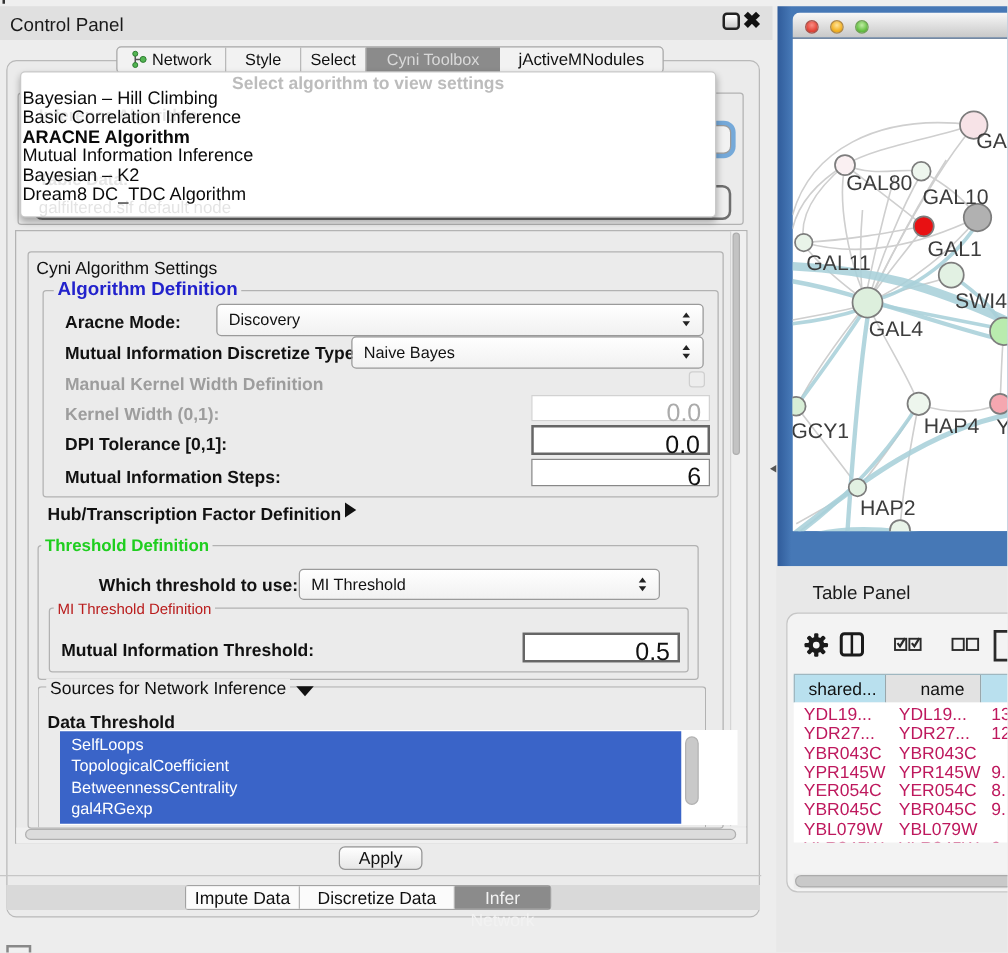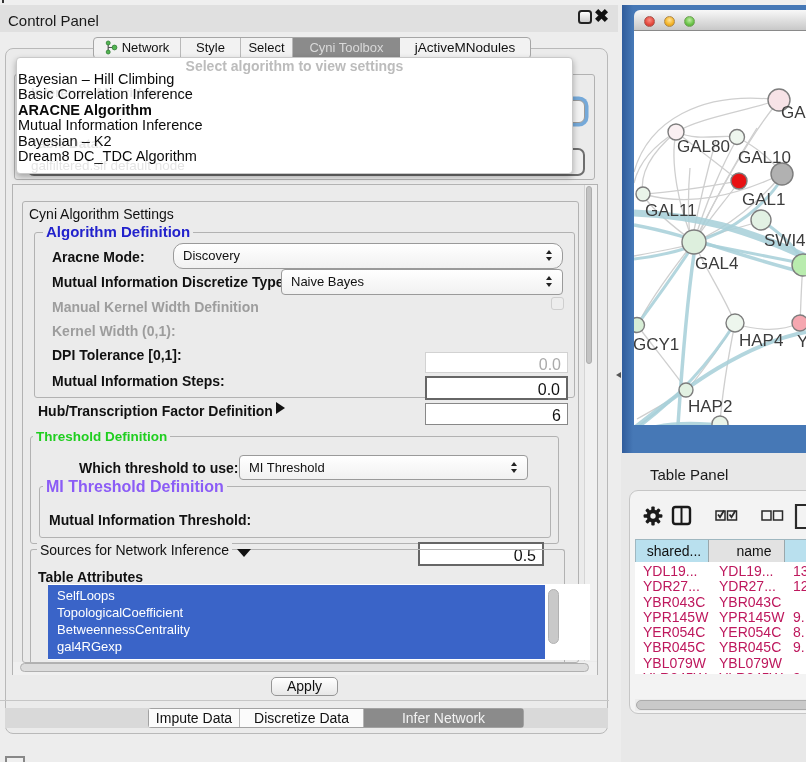--- a/index.html
+++ b/index.html
@@ -5,21 +5,21 @@
 #app{position:relative;width:806px;height:762px;overflow:hidden;}
 .abs{position:absolute;}
 .grp{position:absolute;border:1px solid #b2b2b2;border-radius:3px;}
 .glabel{position:absolute;background:#ebebeb;padding:0 3px;font-size:14px;line-height:14px;white-space:nowrap;}
 .blabel{position:absolute;font-size:14px;font-weight:bold;white-space:nowrap;color:#111;text-align:right;}
 .combo{position:absolute;background:linear-gradient(#ffffff,#f1f1f1);border:1px solid #9a9a9a;border-radius:4px;font-size:13px;color:#111;}
 .combo .ct{position:absolute;left:9px;top:4px;white-space:nowrap;}
 .arr{position:absolute;right:8px;width:8px;}
 .arr .up{position:absolute;top:6px;left:0;width:0;height:0;border-left:3.5px solid transparent;border-right:3.5px solid transparent;border-bottom:4.5px solid #222;}
 .arr .dn{position:absolute;top:13px;left:0;width:0;height:0;border-left:3.5px solid transparent;border-right:3.5px solid transparent;border-top:4.5px solid #222;}
-.field{position:absolute;background:#fff;border:1px solid #888;font-size:16px;color:#111;text-align:center;margin-top:36px;}
+.field{position:absolute;background:#fff;border:1px solid #888;font-size:20px;color:#111;text-align:center;}
 .fin{position:absolute;right:6px;top:3px;}
 </style></head><body>
 <div id="app">
 
 <div class="abs" style="left:0;top:0;width:806px;height:5px;background:#efefef;"></div>
 <div class="abs" style="left:2px;top:0;width:2px;height:3px;background:#333;"></div>
 
 <div class="abs" style="left:0;top:5px;width:618px;height:27px;background:#e0e0e0;"></div>
 <div class="abs" style="left:8px;top:12px;font-size:15px;color:#1a1a1a;">Control Panel</div>
 <div class="abs" style="left:578px;top:10px;width:14px;height:14px;border:2px solid #222;border-radius:3.5px;background:linear-gradient(#fff,#ccc);box-sizing:border-box;"></div>
@@ -38,21 +38,21 @@
 
 <div class="abs" style="left:13px;top:662px;width:584px;height:13px;background:#f0f0f0;"></div>
 <div class="abs" style="left:20px;top:663px;width:569px;height:9px;background:#dcdcdc;border:1px solid #b0b0b0;border-radius:5px;box-sizing:border-box;"></div>
 
 <div class="grp" style="left:22px;top:201px;width:555px;height:460px;"></div>
 <div class="glabel" style="left:26px;top:195px;color:#111;margin-top:12px;">Cyni Algorithm Settings</div>
 
 <div class="grp" style="left:34px;top:232px;width:539px;height:164px;"></div>
 <div class="glabel" style="left:43px;top:225px;color:#2222cc;font-weight:bold;font-size:15px;">Algorithm Definition</div>
 <div class="blabel" style="left:52px;top:249px;">Aracne Mode:</div>
-<div class="combo" style="left:173px;top:243px;width:388px;height:24px;border-radius:10px;">
+<div class="combo" style="left:173px;top:243px;width:388px;height:24px;">
       <span class="ct">Discovery</span>
       <span class="arr">
         <span class="up"></span>
         <span class="dn"></span>
       </span>
     </div>
 <div class="blabel" style="left:52px;top:274px;">Mutual Information Discretize Type:</div>
 <div class="combo" style="left:281px;top:269px;width:280px;height:24px;">
       <span class="ct">Naive Bayes</span>
       <span class="arr">
@@ -82,49 +82,49 @@
 <div class="blabel" style="left:79px;top:460px;">Which threshold to use:</div>
 <div class="combo" style="left:239px;top:455px;width:287px;height:23px;">
       <span class="ct">MI Threshold</span>
       <span class="arr">
         <span class="up"></span>
         <span class="dn"></span>
       </span>
     </div>
 
 <div class="grp" style="left:39px;top:486px;width:510px;height:50px;"></div>
-<div class="glabel" style="left:43px;top:480px;color:#8b5cf6;font-weight:bold;font-size:16px;">MI Threshold Definition</div>
+<div class="glabel" style="left:43px;top:480px;color:#b91c1c;font-weight:normal;font-size:12px;">MI Threshold Definition</div>
 <div class="blabel" style="left:49px;top:512px;">Mutual Information Threshold:</div>
 <div class="field" style="left:418px;top:506px;width:126px;height:24px;border:2px solid #666;box-sizing:border-box;">
       <span class="fin">0.5</span>
     </div>
 
 <div class="grp" style="left:30px;top:549px;width:533px;height:112px;border-bottom:none;border-radius:3px 3px 0 0;"></div>
 <div class="glabel" style="left:37px;top:543px;color:#111;">Sources for Network Inference</div>
 <div class="abs" style="left:237px;top:549px;width:0;height:0;border-left:7px solid transparent;border-right:7px solid transparent;border-top:8px solid #111;"></div>
-<div class="blabel" style="left:38px;top:569px;">Table Attributes</div>
+<div class="blabel" style="left:38px;top:569px;">Data Threshold</div>
 
 <div class="abs" style="left:48px;top:584px;width:515px;height:76px;background:#fff;overflow:hidden;padding-left:27px;">
 <div class="abs" style="left:0;top:1px;width:497px;height:74px;background:#3a64c8;"></div>
 <div class="abs" style="left:9px;top:3px;font-size:13px;line-height:17px;color:#fff;">SelfLoops<br>TopologicalCoefficient<br>BetweennessCentrality<br>gal4RGexp</div>
 <div class="abs" style="left:500px;top:5px;width:11px;height:55px;background:#c9c9c9;border:1px solid #b2b2b2;border-radius:6px;box-sizing:border-box;"></div>
 </div>
 
 <div class="abs" style="left:16px;top:57px;width:557px;height:117px;background:#fff;border:1px solid #c9c9c9;border-radius:4px;box-shadow:0 3px 6px rgba(0,0,0,0.3);box-sizing:border-box;z-index:40;"></div>
 <div class="abs" style="left:16px;top:58px;width:557px;text-align:center;font-size:14px;font-weight:bold;color:#bcbcbc;z-index:41;">Select algorithm to view settings</div>
 <div class="abs" style="left:18px;top:71.5px;font-size:14.5px;line-height:15.6px;color:#0a0a0a;white-space:nowrap;z-index:41;">Bayesian – Hill Climbing<br>Basic Correlation Inference<br><b>ARACNE Algorithm</b><br>Mutual Information Inference<br>Bayesian – K2<br>Dream8 DC_TDC Algorithm</div>
 <div class="abs" style="left:31px;top:85px;font-size:13.5px;font-weight:bold;color:rgba(100,100,100,0.16);z-index:42;">Inference Algorithm:</div>
 <div class="abs" style="left:31px;top:136px;font-size:13.5px;font-weight:bold;color:rgba(100,100,100,0.16);z-index:42;">Table Data:</div>
 <div class="abs" style="left:31px;top:158px;font-size:13.5px;color:rgba(100,100,100,0.18);z-index:42;">galfiltered.sif default node</div>
 
 <div class="abs" style="left:271px;top:677px;width:67px;height:19px;background:linear-gradient(#ffffff,#e7e7e7);border:1px solid #969696;border-radius:5px;box-sizing:border-box;text-align:center;font-size:14px;color:#111;line-height:17px;">Apply</div>
 
 <div class="abs" style="left:0;top:700px;width:609px;height:1px;background:#c6c6c6;"></div>
 <div class="abs" style="left:5px;top:708px;width:603px;height:20px;background:#d9d9d9;"></div>
-<div class="abs" style="left:148px;top:708px;width:376px;height:20px;border:1px solid #a2a2a2;border-radius:3px;box-sizing:border-box;display:flex;font-size:14px;">
+<div class="abs" style="left:148px;top:708px;width:293px;height:20px;border:1px solid #a2a2a2;border-radius:3px;box-sizing:border-box;display:flex;font-size:14px;">
 <div style="width:90px;background:#fbfbfb;border-right:1px solid #b5b5b5;text-align:center;line-height:18px;color:#111;">Impute Data</div>
 <div style="width:123px;background:#fbfbfb;border-right:1px solid #b5b5b5;text-align:center;line-height:18px;color:#111;">Discretize Data</div>
 <div style="flex:1;background:#8b8b8b;text-align:center;line-height:18px;color:#f2f2f2;">Infer Network</div>
 </div>
 <div class="abs" style="left:5px;top:756px;width:20px;height:10px;border:2px solid #888;background:#f0f0f0;box-sizing:border-box;"></div>
 
 <div class="abs" style="left:616px;top:372px;width:0;height:0;border-top:3px solid transparent;border-bottom:3px solid transparent;border-right:5px solid #555;"></div>
 
 <div class="abs" style="left:93px;top:37px;width:438px;height:22px;border:1px solid #a6a6a6;border-radius:4px;box-sizing:border-box;display:flex;font-size:13px;z-index:10;background:#f2f2f2;">
 <div style="width:87px;border-right:1px solid #b9b9b9;text-align:center;line-height:20px;color:#111;box-sizing:border-box;"><svg width="14" height="15" viewBox="0 0 14 15" style="vertical-align:-3px">

